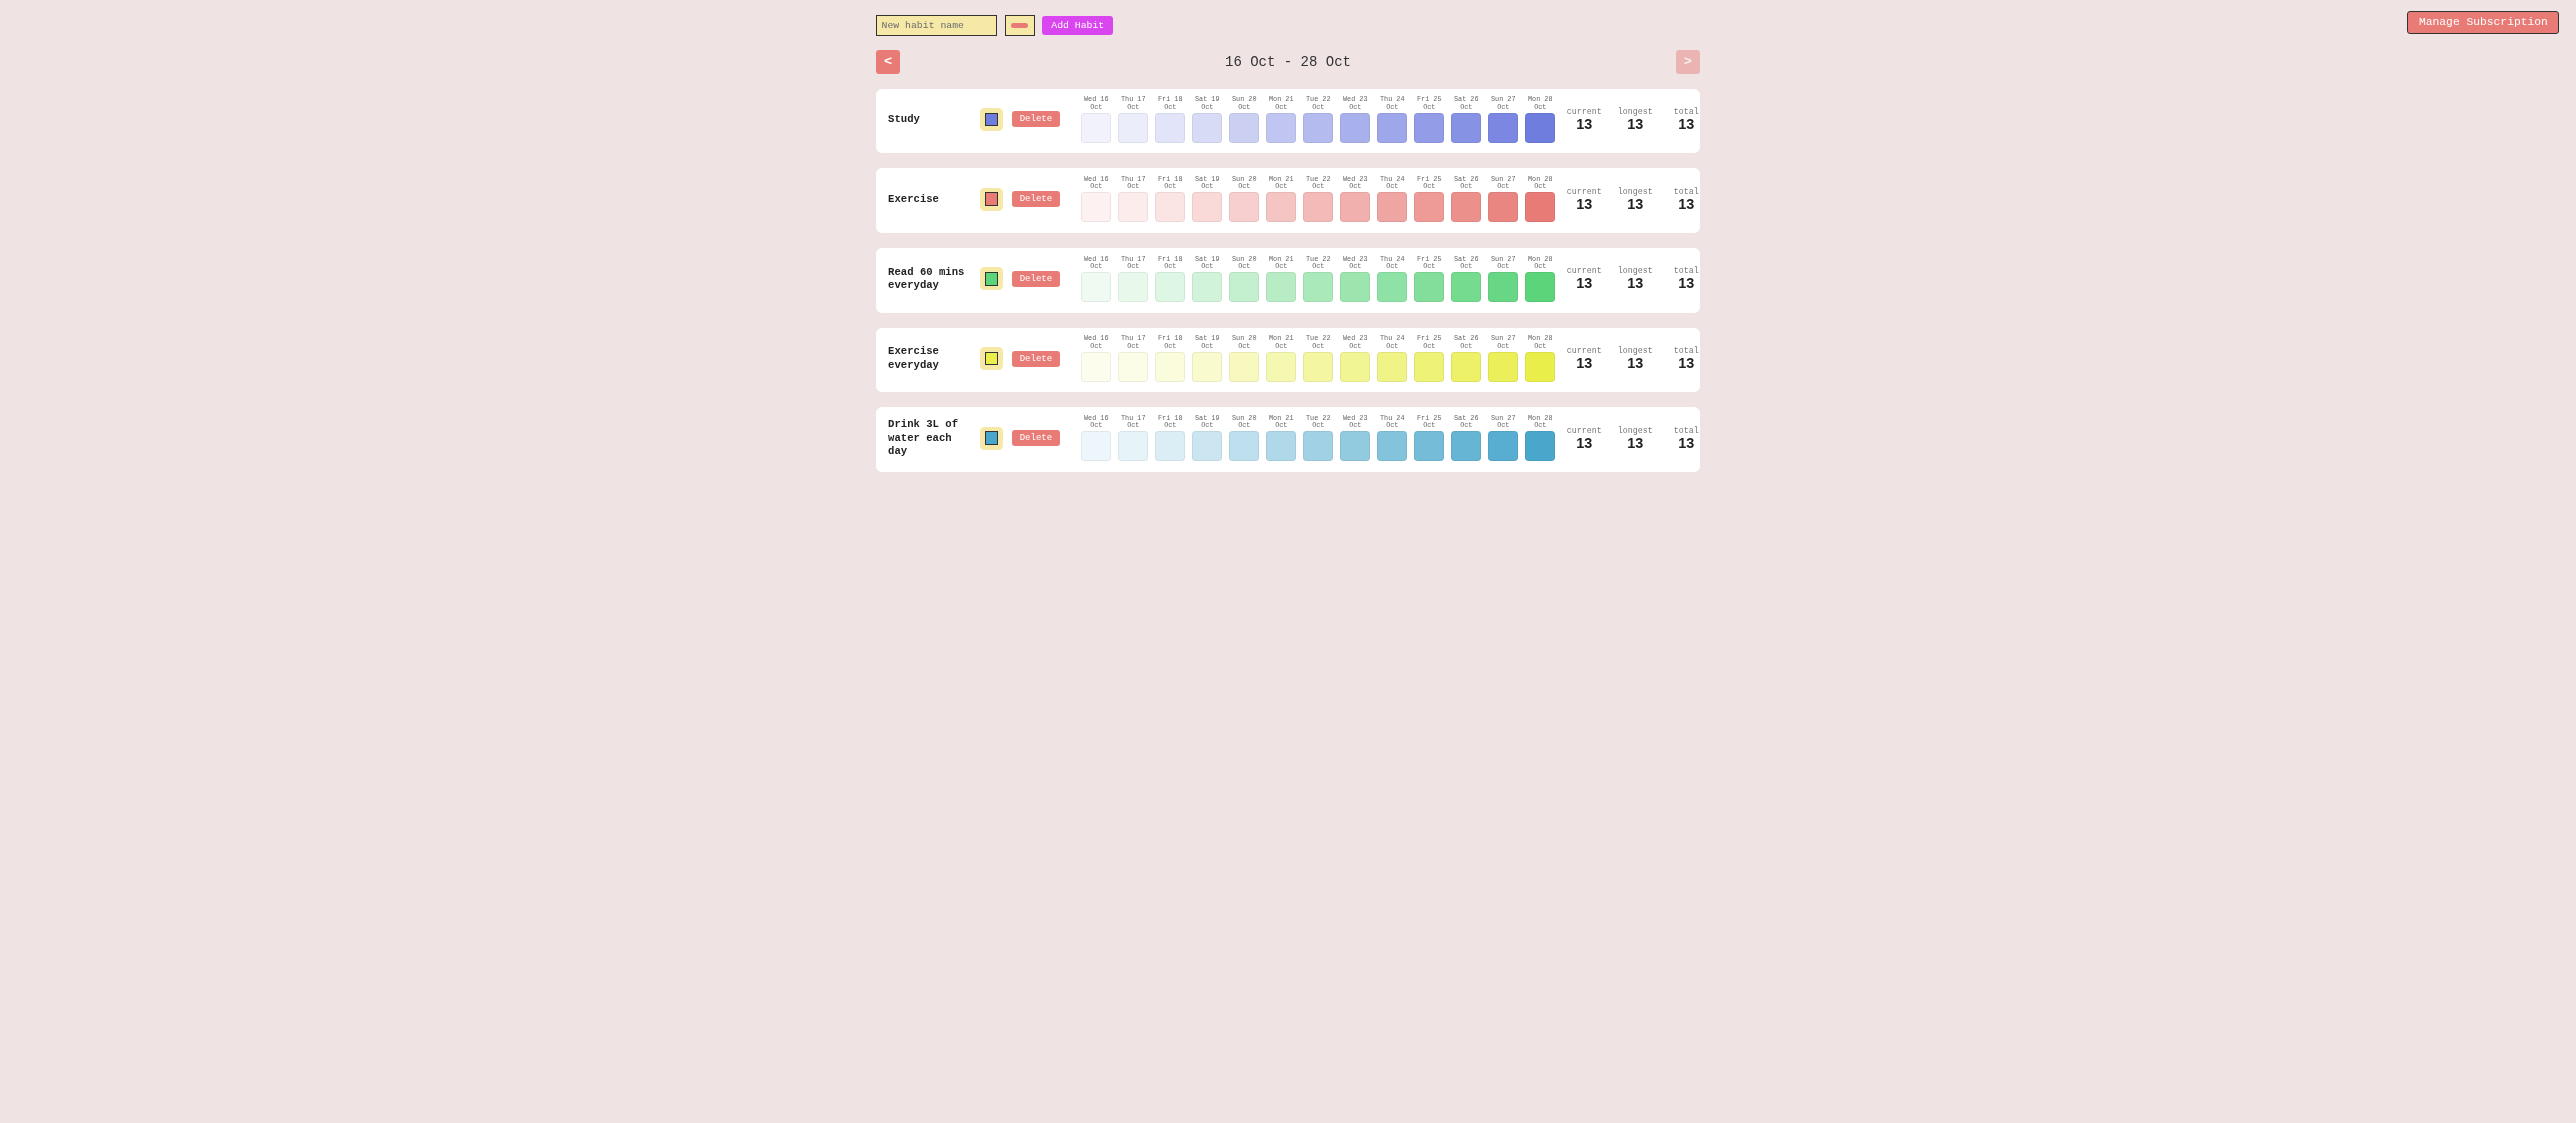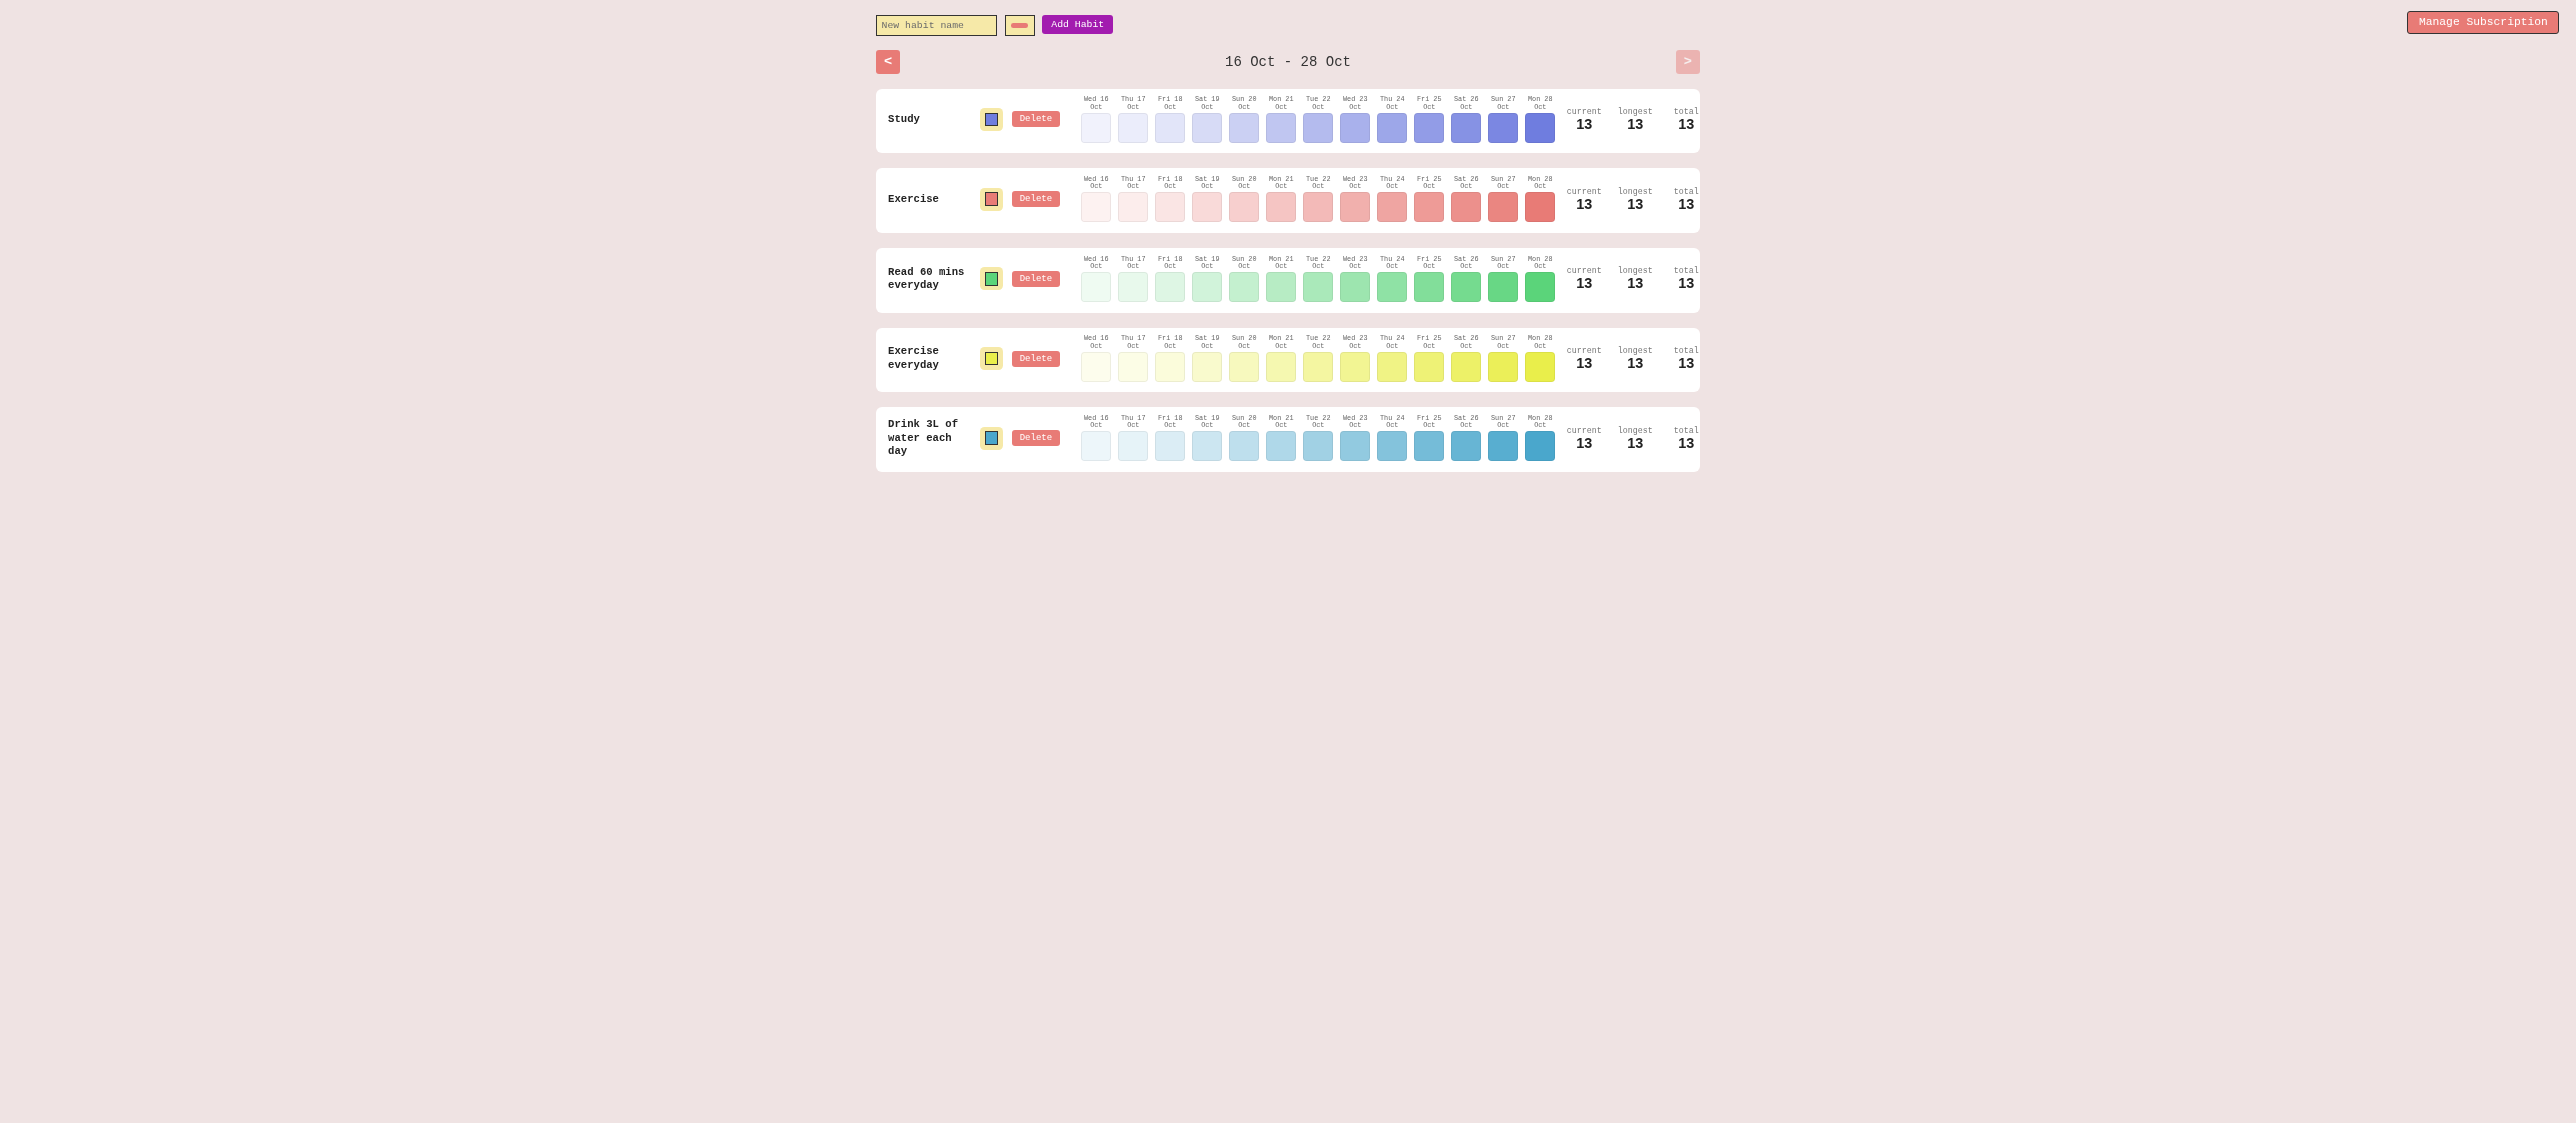--- a/index.html
+++ b/index.html
@@ -31,21 +31,21 @@
     text-align: center;
     font-size: 26px;
     font-weight: bold;
     color: #e87b76;
     text-shadow: 1.5px 1.5px 0 #f6d88b;
     letter-spacing: 0.8px;
     margin: 13.6px 0 21px 0;
   }
   .add-row {
     display: flex;
-    align-items: flex-start;
+    align-items: center;
     gap: 7.6px;
     margin-bottom: 13.6px;
   }
   .habit-input {
     background: #f6e9a8;
     border: 1.5px solid #333;
     height: 21px;
     width: 121px;
     padding: 0 4.5px;
     font-family: inherit;
@@ -63,21 +63,21 @@
     justify-content: center;
     cursor: pointer;
   }
   .color-chip-inner {
     width: 16.6px;
     height: 4.5px;
     background: #e87b76;
     border-radius: 2.3px;
   }
   .btn {
-    background: #a21caf;
+    background: #d946ef;
     color: #fff;
     border: none;
     border-radius: 3px;
     padding: 3.8px 9px;
     font-family: inherit;
     font-size: 9.8px;
     cursor: pointer;
   }
   .nav-row {
     display: flex;

